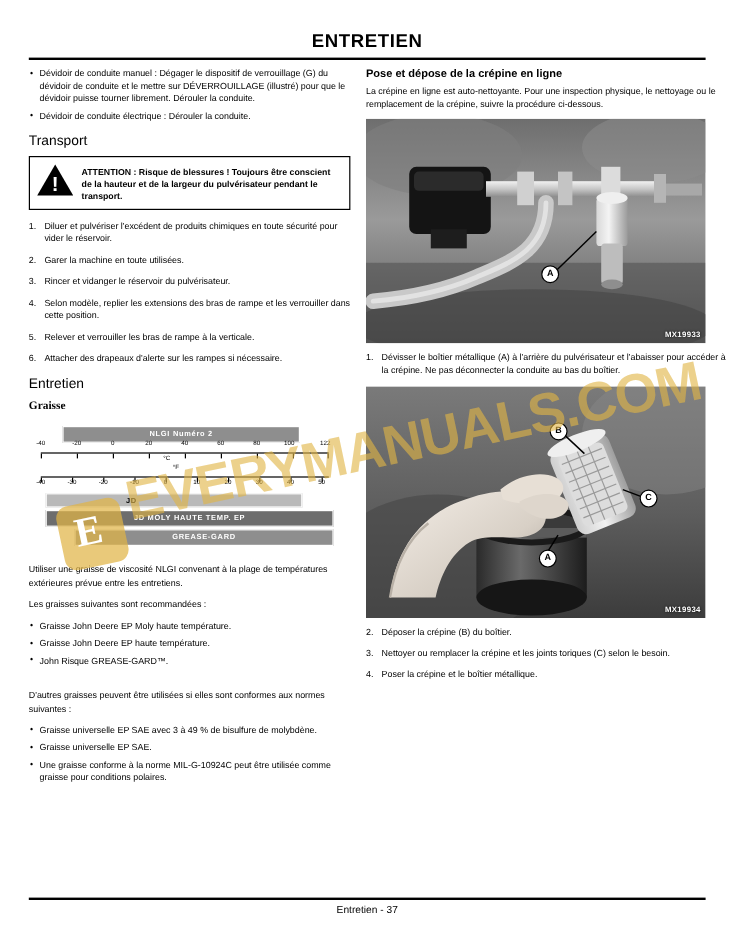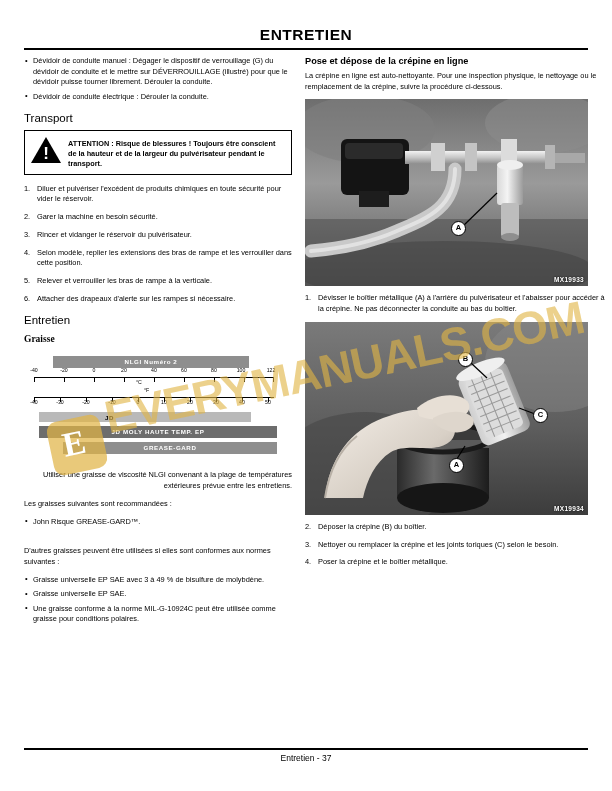--- a/index.html
+++ b/index.html
@@ -284,21 +284,21 @@
       </div>
       <div class="warn-text">ATTENTION : Risque de blessures ! Toujours être conscient de la hauteur et de la largeur du pulvérisateur pendant le transport.</div>
     </div>
 
     <div class="numitem">
       <span class="num">1.</span>
       <span>Diluer et pulvériser l'excédent de produits chimiques en toute sécurité pour vider le réservoir.</span>
     </div>
     <div class="numitem">
       <span class="num">2.</span>
-      <span>Garer la machine en besoin sécurité.</span>
+      <span>Garer la machine en toute utilisées.</span>
     </div>
     <div class="numitem">
       <span class="num">3.</span>
       <span>Rincer et vidanger le réservoir du pulvérisateur.</span>
     </div>
     <div class="numitem">
       <span class="num">4.</span>
       <span>Selon modèle, replier les extensions des bras de rampe et les verrouiller dans cette position.</span>
     </div>
     <div class="numitem">
@@ -363,23 +363,25 @@
       <div class="ticklabel" style="left:240px; top:50px;">50</div>
       <div class="axis-unit" style="left:116px; top:38px;">°F</div>
 
       <div class="band light" style="left:10px; top:62px; width:214px; text-align:left; padding-left:66px; box-sizing:border-box;">JD</div>
 
       <div class="band dark" style="left:10px; top:76px; width:238px;">JD MOLY HAUTE TEMP. EP</div>
 
       <div class="band" style="left:34px; top:92px; width:214px;">GREASE-GARD</div>
     </div>
 
-    <div class="para" style="margin-top:-36px;text-align:right;">Utiliser une graisse de viscosité NLGI convenant à la plage de températures extérieures prévue entre les entretiens.</div>
+    <div class="para" style="margin-top:-36px;">Utiliser une graisse de viscosité NLGI convenant à la plage de températures extérieures prévue entre les entretiens.</div>
     <div class="para">Les graisses suivantes sont recommandées :</div>
 
+    <div class="bullet">Graisse John Deere EP Moly haute température.</div>
+    <div class="bullet">Graisse John Deere EP haute température.</div>
     <div class="bullet">John Risque GREASE-GARD™.</div>
 
     <div class="para" style="margin-top:19px;">D'autres graisses peuvent être utilisées si elles sont conformes aux normes suivantes :</div>
 
     <div class="bullet">Graisse universelle EP SAE avec 3 à 49 % de bisulfure de molybdène.</div>
     <div class="bullet">Graisse universelle EP SAE.</div>
     <div class="bullet">Une graisse conforme à la norme MIL-G-10924C peut être utilisée comme graisse pour conditions polaires.</div>
   </div>
 
   <div class="col-right">

